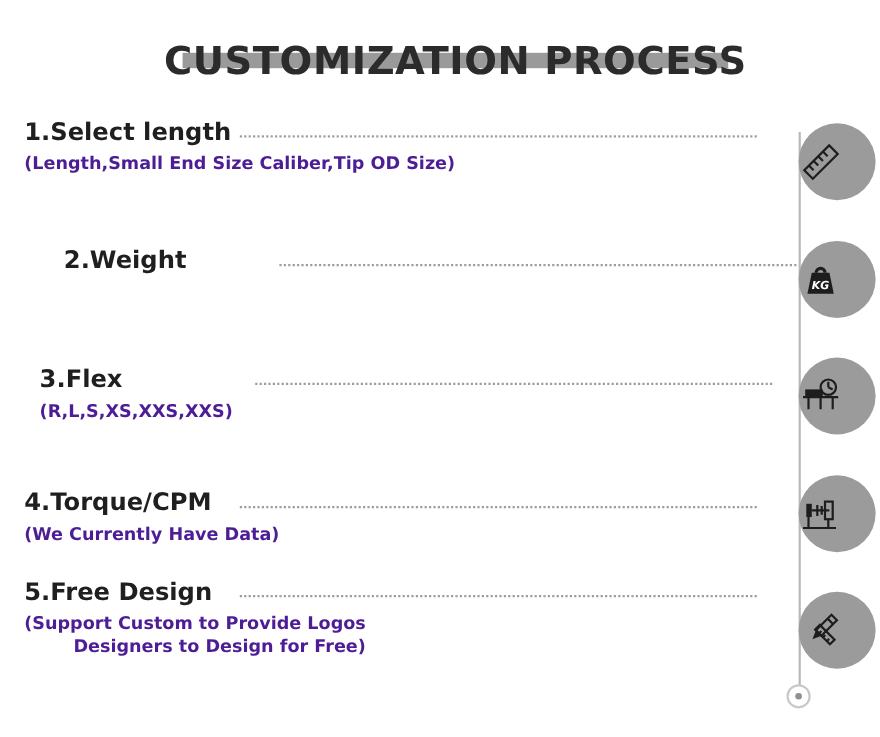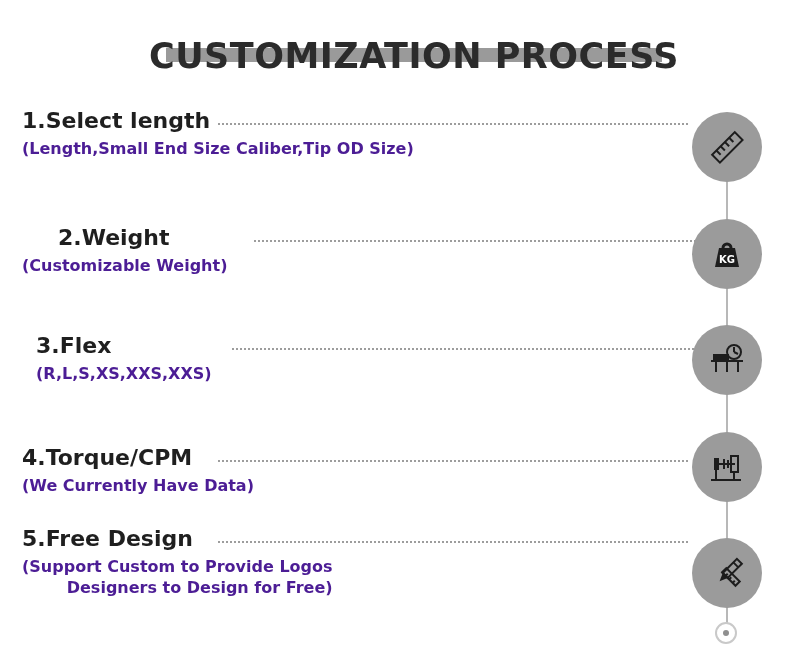--- a/index.html
+++ b/index.html
@@ -108,28 +108,29 @@
     font-size: 16px;
     font-weight: bold;
     color: #4c1d95;
     line-height: 21px;
     white-space: pre-line;
   }
 
   
   .bubble {
     position: absolute;
-    left: 692px;
+    left: 726px;
     width: 70px;
     height: 70px;
     border-radius: 50%;
     background: #9b9b9b;
     display: flex;
     align-items: center;
-    justify-content: center;
+    justify-content: flex-start;
+    font-style: italic;
   }
   .bubble svg { display: block; }
 </style>
 </head>
 <body>
 
 <div class="title-wrap">
   <div class="title-bar"></div>
   <div class="title-text">CUSTOMIZATION PROCESS</div>
 </div>
@@ -156,21 +157,20 @@
       </g>
     </svg>
   </span>
 </div>
 
 <div class="step" style="top:225px;padding-left:36px;">
   <div class="step-head">
     <div class="step-title">2.Weight</div>
     <div class="dotline" style="left:218px; width:470px;"></div>
   </div>
-  <div class="step-sub">(Customizable Weight)</div>
 </div>
 <div class="bubble" style="top:219px;">
   <span>
     <svg width="40" height="40" viewBox="0 0 40 40">
       <path d="M12 14 L28 14 L32 33 L8 33 Z" fill="#1d1d1d"></path>
       <path d="M16 14 a4 4 0 0 1 8 0" fill="none" stroke="#1d1d1d" stroke-width="3"></path>
       <text x="20" y="29" font-size="10" font-weight="bold" fill="#ffffff" text-anchor="middle" font-family="DejaVu Sans, sans-serif">KG</text>
     </svg>
   </span>
 </div>

